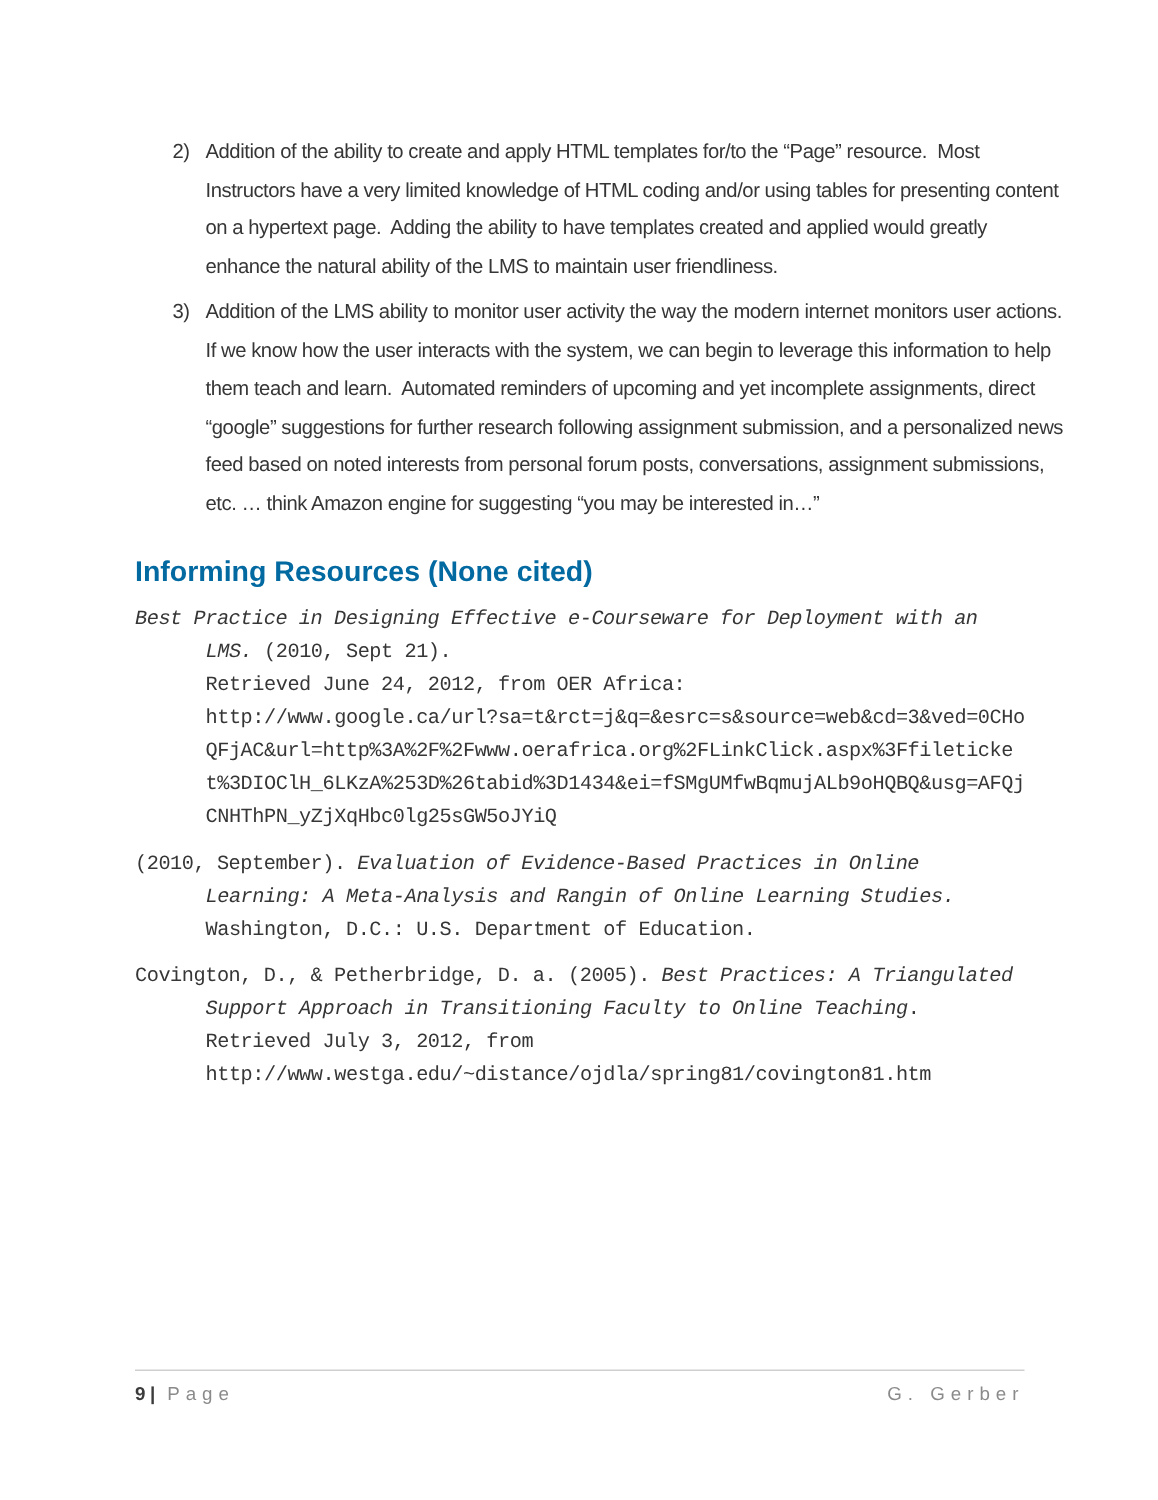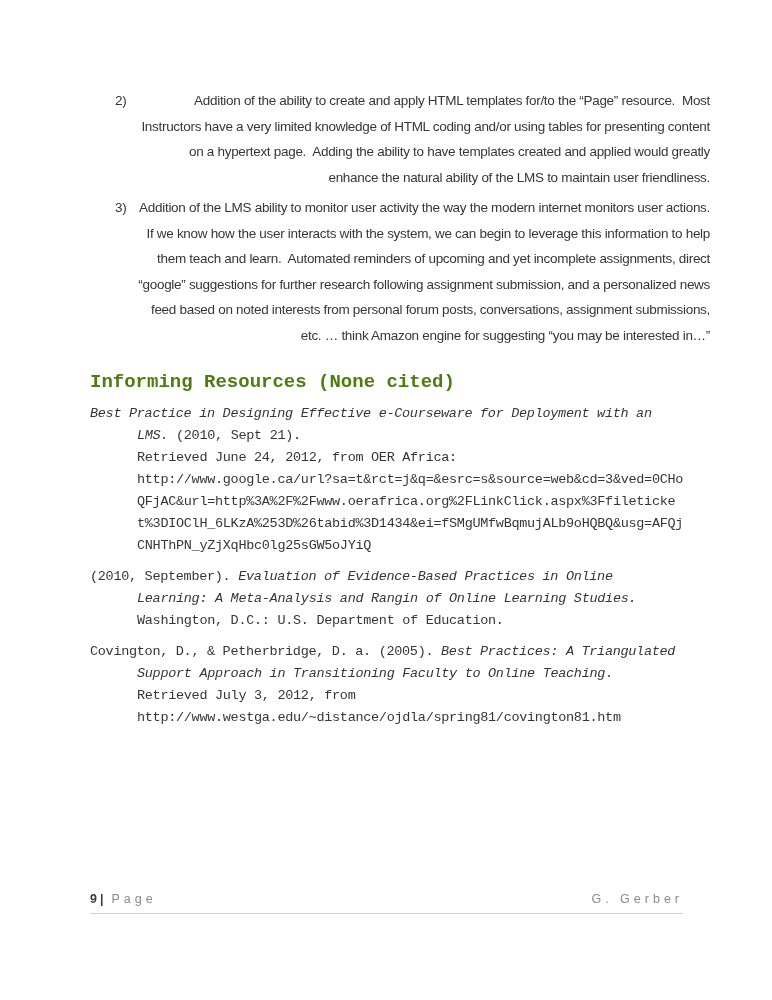--- a/index.html
+++ b/index.html
@@ -35,29 +35,28 @@
     letter-spacing: -0.3px;
     margin: 0 0 5px 0;
   }
   .num-list .marker {
     flex: none;
     width: 22px;
   }
   .num-list .li-text {
     white-space: pre-wrap;
     width: 580px;
-    text-align: right;
   }
   
   .section-heading {
-    font-family: Liberation Mono, monospace;
+    font-family: Liberation Sans, sans-serif;
     font-size: 19px;
     line-height: 24px;
     font-weight: bold;
-    color: #4d7c0f;
+    color: #0369a1;
     margin: 22px 0 9px 0;
   }
   
   .ref {
     font-size: 13.5px;
     line-height: 22px;
     letter-spacing: -0.3px;
     margin: 0 0 9px 0;
   }
   .ref p {
@@ -84,21 +83,21 @@
     position: absolute;
     left: 90px;
     top: 913px;
     width: 593px;
     height: 0;
     border-top: 1px solid #cfcfcf;
   }
   .footer {
     position: absolute;
     left: 90px;
-    top: 892px;
+    top: 922px;
     width: 593px;
     display: flex;
     justify-content: space-between;
     align-items: baseline;
     font-size: 12.5px;
     color: #8a8a8a;
   }
   .footer .left, .footer .right {
     letter-spacing: 4px;
   }

